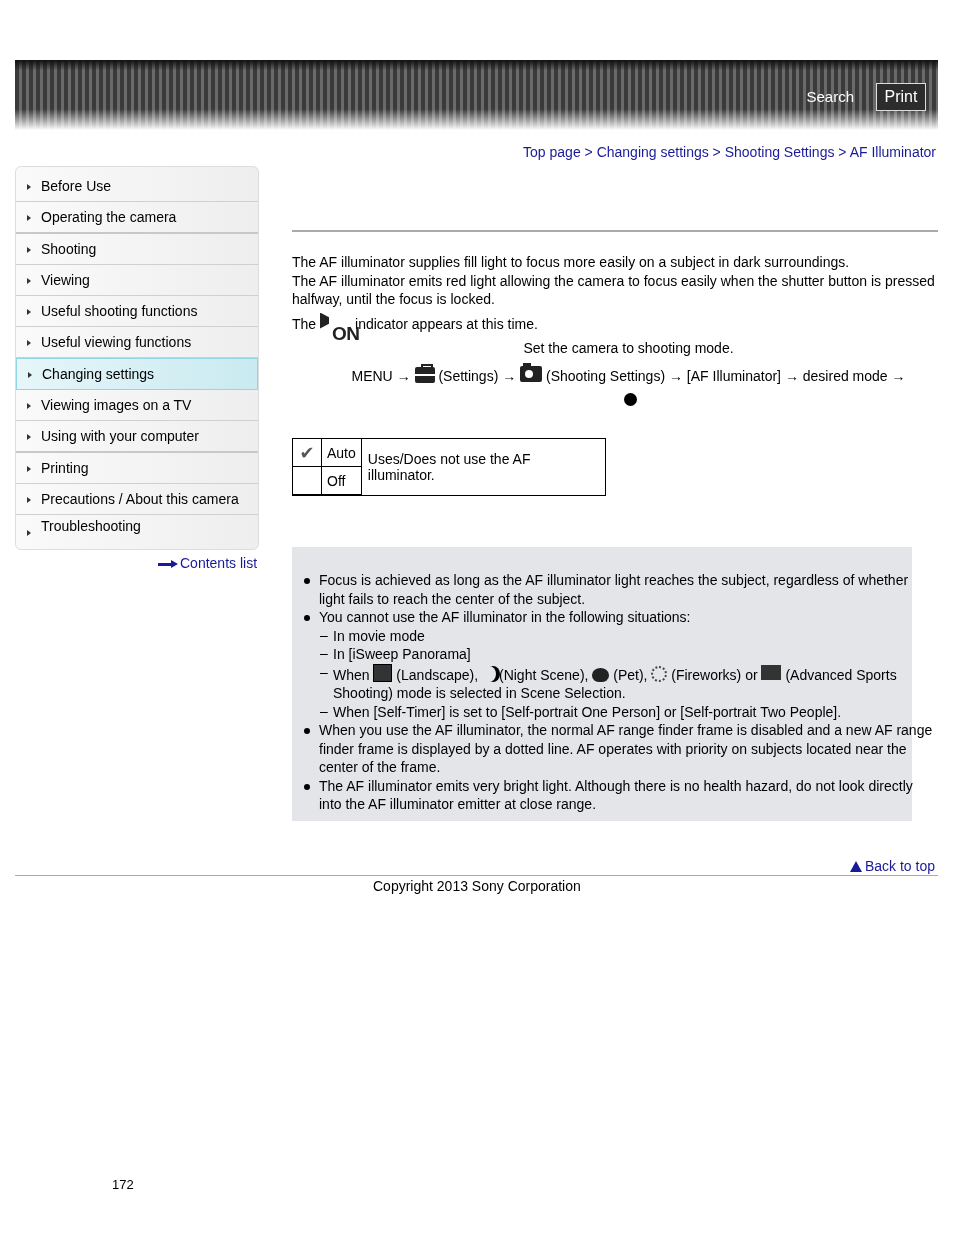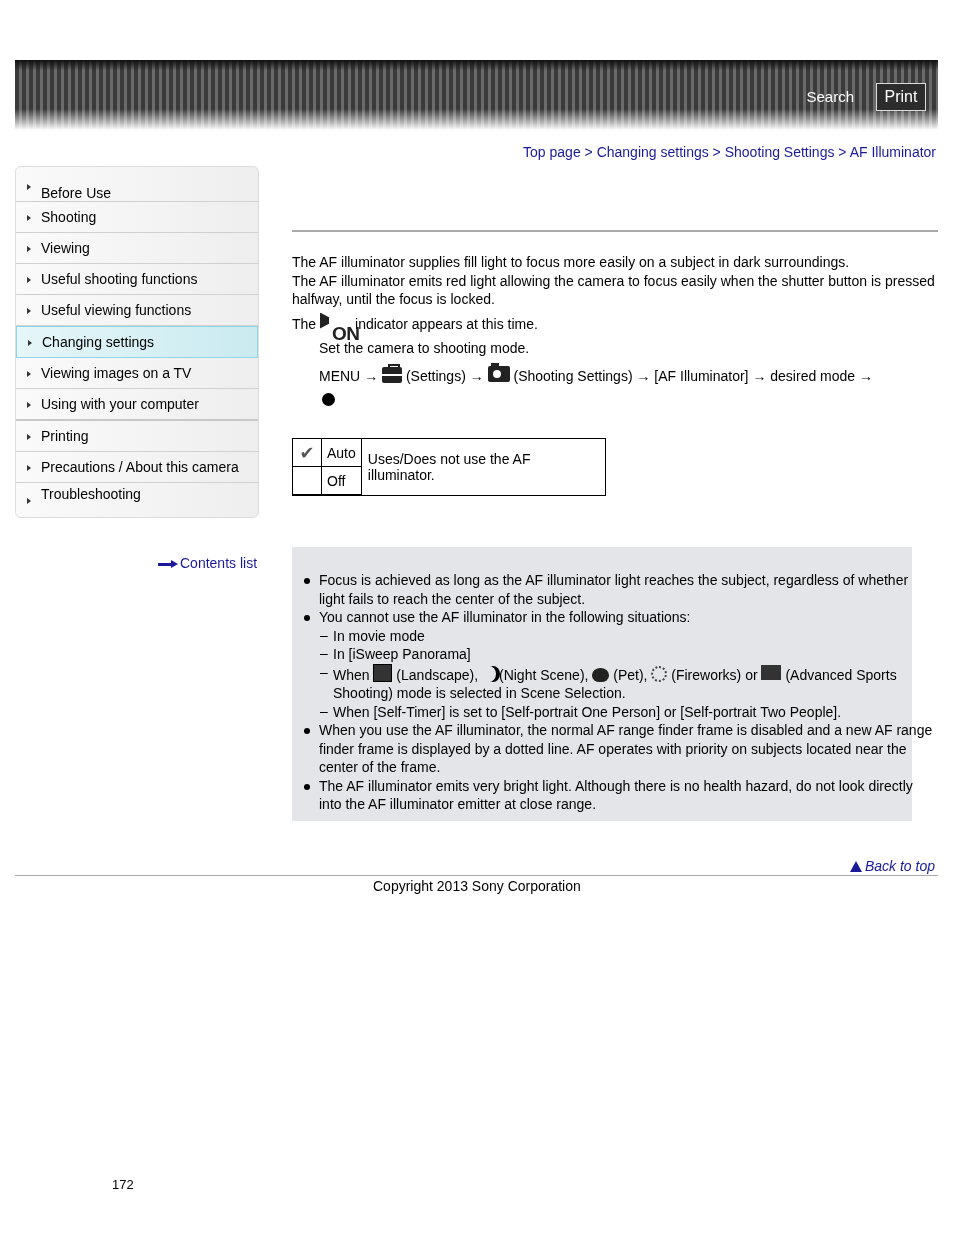--- a/index.html
+++ b/index.html
@@ -21,33 +21,33 @@
   .sidebar { position:absolute; left:15px; top:166px; width:242px; border:1px solid #ddd; border-radius:6px;
     background:linear-gradient(to right, #fafafa, #eee); overflow:hidden; }
   .side-item { height:30px; border-bottom:1px solid #d0d0d0; position:relative; font-size:14px; line-height:38px; }
   .side-item:first-child { height:34px; }
   .side-item.thick { border-bottom:2px solid #c8c8c8; }
   .side-item:last-child { border-bottom:none; height:34px; line-height:30px; }
   .side-item .tri { position:absolute; left:11px; top:13px; width:0; height:0; border-left:4px solid #333; border-top:3px solid transparent; border-bottom:3px solid transparent; }
   .side-item:first-child .tri { top:17px; }
   .side-item:last-child .tri { top:15px; }
   .side-item .label { position:absolute; left:25px; top:-4px; }
-  .side-item:first-child .label { top:7px; }
+  .side-item:first-child .label { top:0; }
   .side-item.active { background:linear-gradient(to right, #e6f6f9, #c9eaf0); border:1px solid #8fd6e6; }
 
   .contents-link { position:absolute; left:158px; top:555px; font-size:14px; color:#1a1a99; }
   .arrow-icon { display:inline-block; width:20px; height:8px; position:relative; vertical-align:middle; margin-right:2px; }
   .arrow-icon::before { content:""; position:absolute; left:0; top:3px; width:14px; height:3px; background:#1a1a99; }
   .arrow-icon::after { content:""; position:absolute; left:13px; top:0; border-left:7px solid #1a1a99; border-top:4px solid transparent; border-bottom:4px solid transparent; }
 
   .title-rule { position:absolute; left:292px; top:230px; width:646px; height:2px; background:#aaa; }
 
   .main { position:absolute; left:292px; top:253px; width:646px; font-size:14px; line-height:18.5px; }
   .main p { margin:0; }
-  .indent { padding-left:27px; }
+  .indent { padding-left:27px;text-align:center; }
   .ico { display:inline-block; vertical-align:middle; }
   .step1 { margin-top:6px !important; }
   .step2 { margin-top:8px !important; }
 
   .af-icon { width:34px; height:18px; position:relative; vertical-align:-2px; margin-right:1px; }
   .af-icon .flash { position:absolute; left:0; top:0; width:9px; height:16px; background:#222; clip-path:polygon(0 0,100% 30%,100% 70%,0 100%); }
   .af-icon .on { position:absolute; left:12px; top:12px; font-weight:bold; font-size:19px; color:#222; letter-spacing:-0.5px; }
 
   .settings-icon { width:20px; height:16px; background:#222; border-radius:2px; position:relative; vertical-align:-2px; }
   .settings-icon::before { content:""; position:absolute; left:6px; top:-3px; width:8px; height:4px; border:2px solid #222; border-bottom:none; }
@@ -69,21 +69,21 @@
   .notes li { position:relative; padding-left:17px; }
   .notes li.bul::before { content:""; position:absolute; left:2px; top:7px; width:6px; height:6px; border-radius:50%; background:#000; }
   .notes li.sub { padding-left:31px; }
   .notes li.sub::before { content:"–"; position:absolute; left:18px; top:-1px; }
   .sc-icon { display:inline-block; width:17px; height:16px; vertical-align:-2px; background:#333; border:1px solid #000; }
   .moon-icon { display:inline-block; width:14px; height:16px; border-radius:50%; box-shadow:4px 0 0 0 #000; vertical-align:-2px; margin-right:3px; }
   .pet-icon { display:inline-block; width:17px; height:14px; background:#222; border-radius:50% 50% 45% 45%; vertical-align:-2px; }
   .fw-icon { display:inline-block; width:16px; height:16px; border-radius:50%; border:2px dotted #444; box-sizing:border-box; vertical-align:-2px; }
   .sport-icon { display:inline-block; width:20px; height:15px; background:#333; vertical-align:0; }
 
-  .back-top { position:absolute; right:19px; top:858px; font-size:14px; color:#1a1a99;font-style:italic; }
+  .back-top { position:absolute; right:19px; top:858px; font-size:14px; color:#1a1a99; }
   .tri-up { display:inline-block; width:0; height:0; border-left:6px solid transparent; border-right:6px solid transparent; border-bottom:11px solid #1a1a99; vertical-align:-1px; margin-right:3px; }
   .footer-rule { position:absolute; left:15px; top:875px; width:923px; height:1px; background:#aaa; }
   .copyright { position:absolute; left:373px; top:878px; font-size:14px; }
   .page-num { position:absolute; left:112px; top:1177px; font-size:13px; }
 </style>
 </head>
 <body>
 
 <div class="header">
   <span class="search-link">Search</span>
@@ -97,20 +97,24 @@
   <span>&gt;</span>
   <span>Shooting Settings</span>
   <span>&gt;</span>
   <span>AF Illuminator</span>
 </div>
 
 <div class="sidebar">
   <div class="side-item">
       <span class="tri"></span>
       <span class="label">Before Use</span>
+    </div>
+  <div class="side-item thick">
+      <span class="tri"></span>
+      <span class="label">Operating the camera</span>
     </div>
   <div class="side-item">
       <span class="tri"></span>
       <span class="label">Shooting</span>
     </div>
   <div class="side-item">
       <span class="tri"></span>
       <span class="label">Viewing</span>
     </div>
   <div class="side-item">

